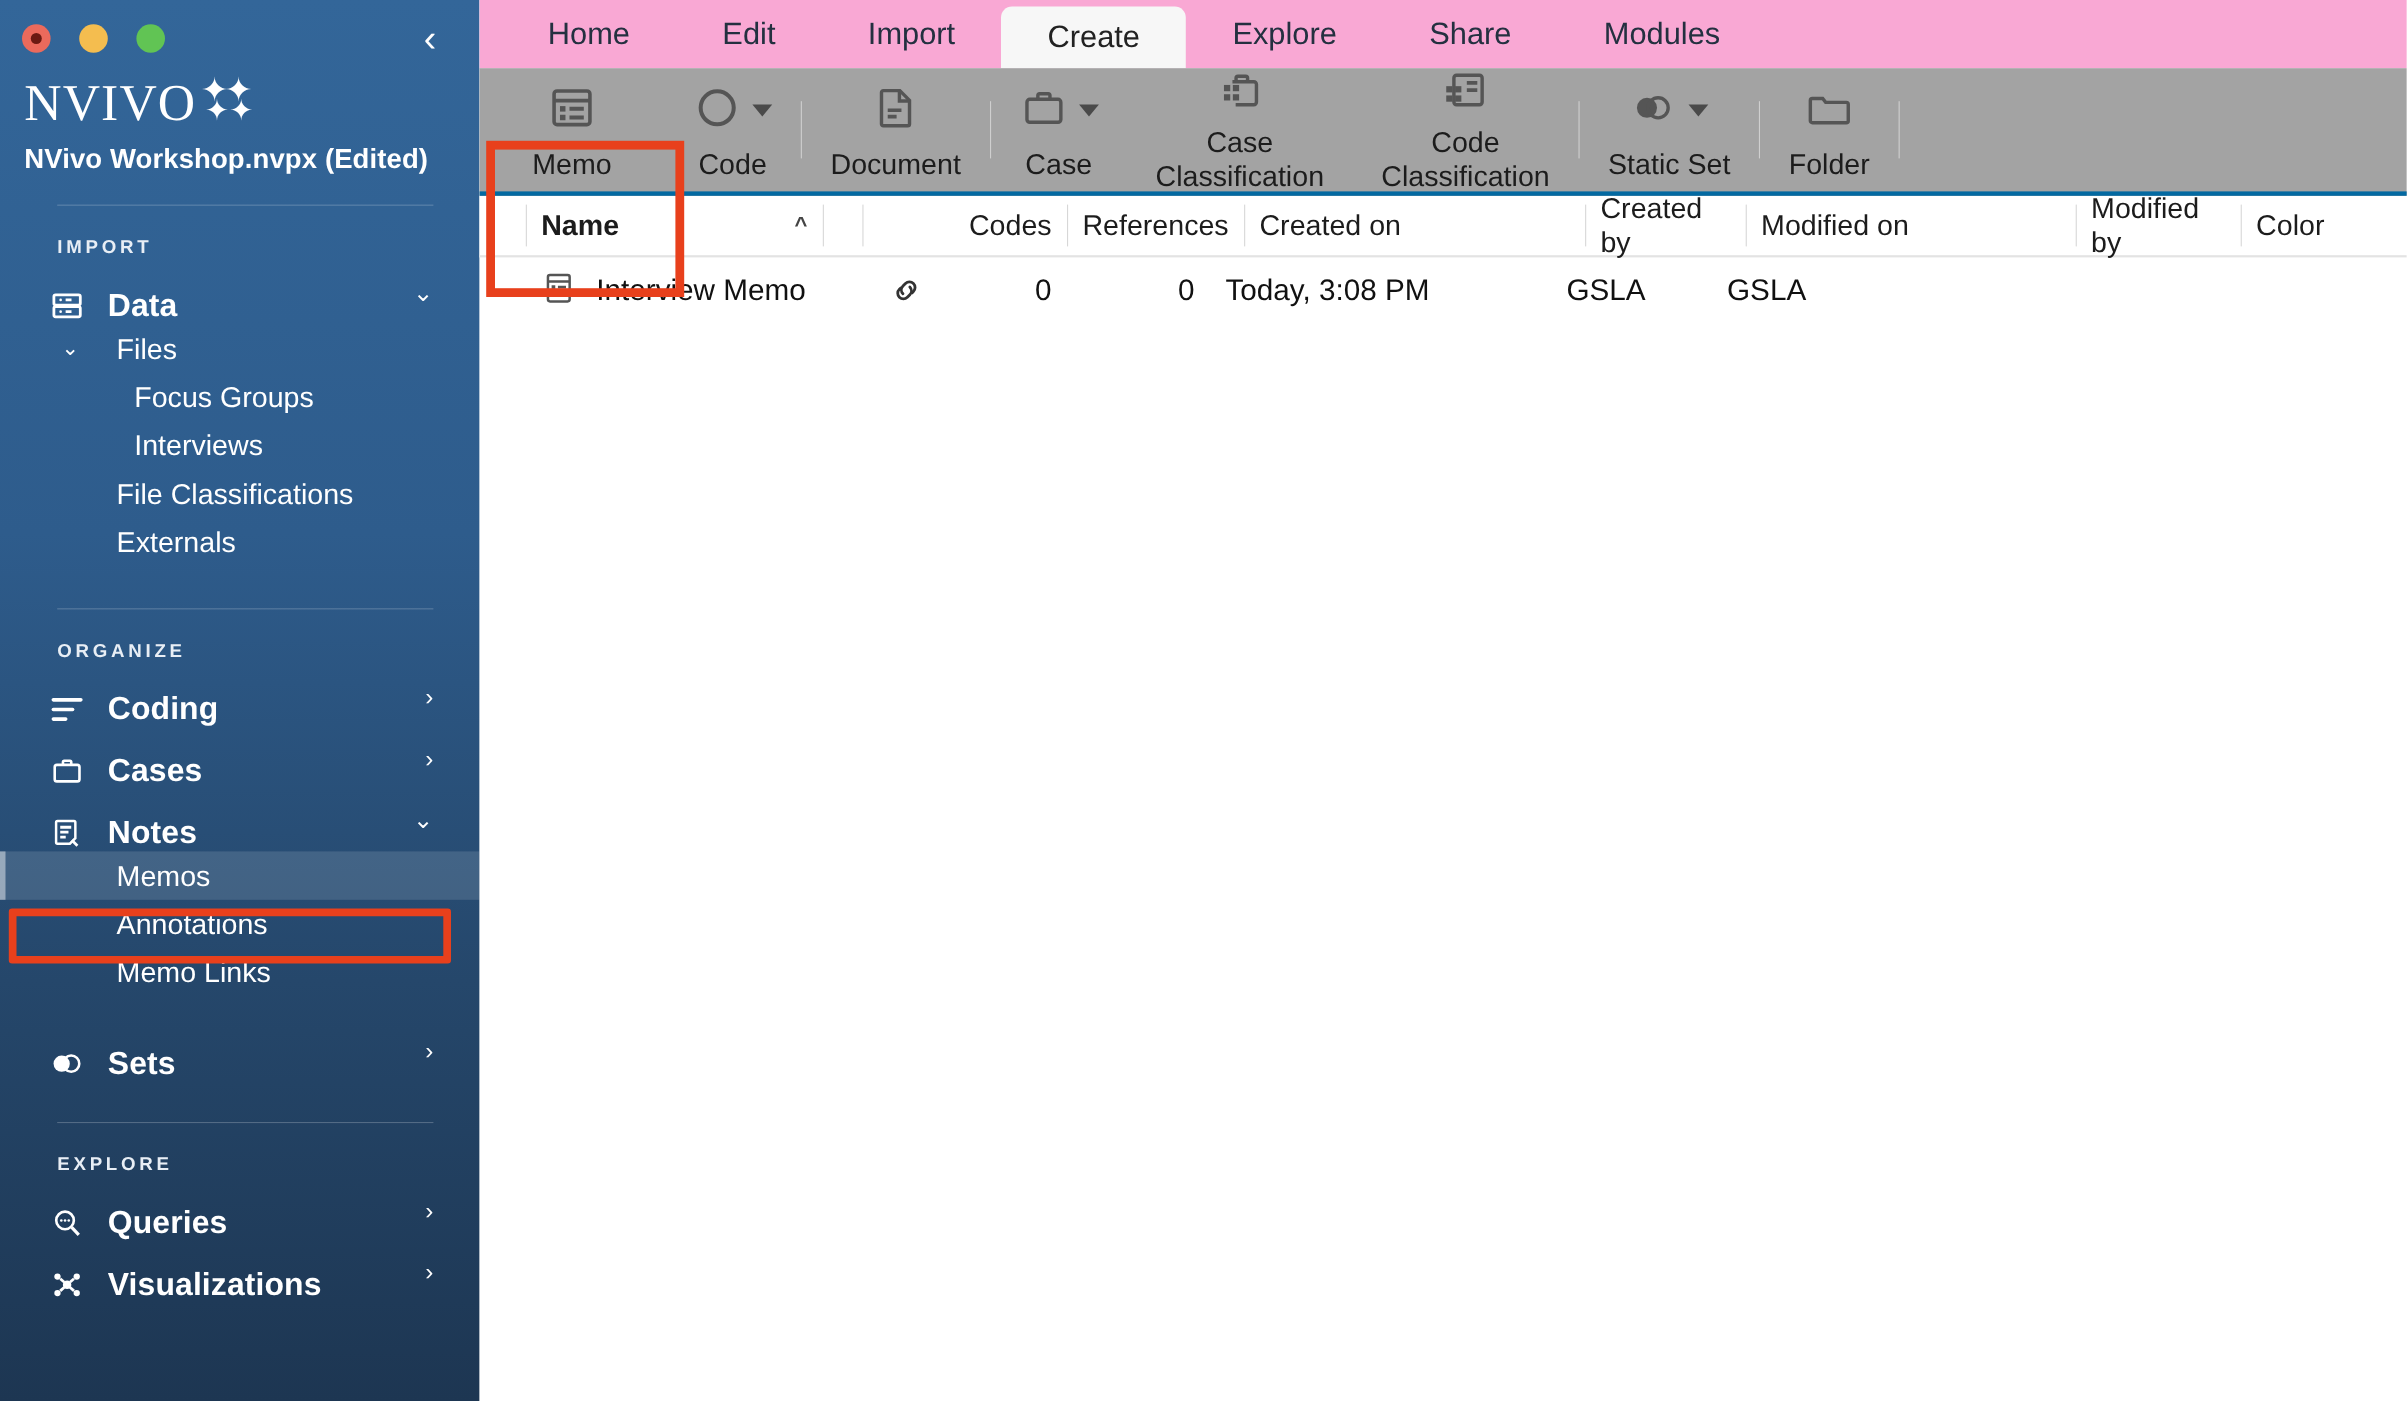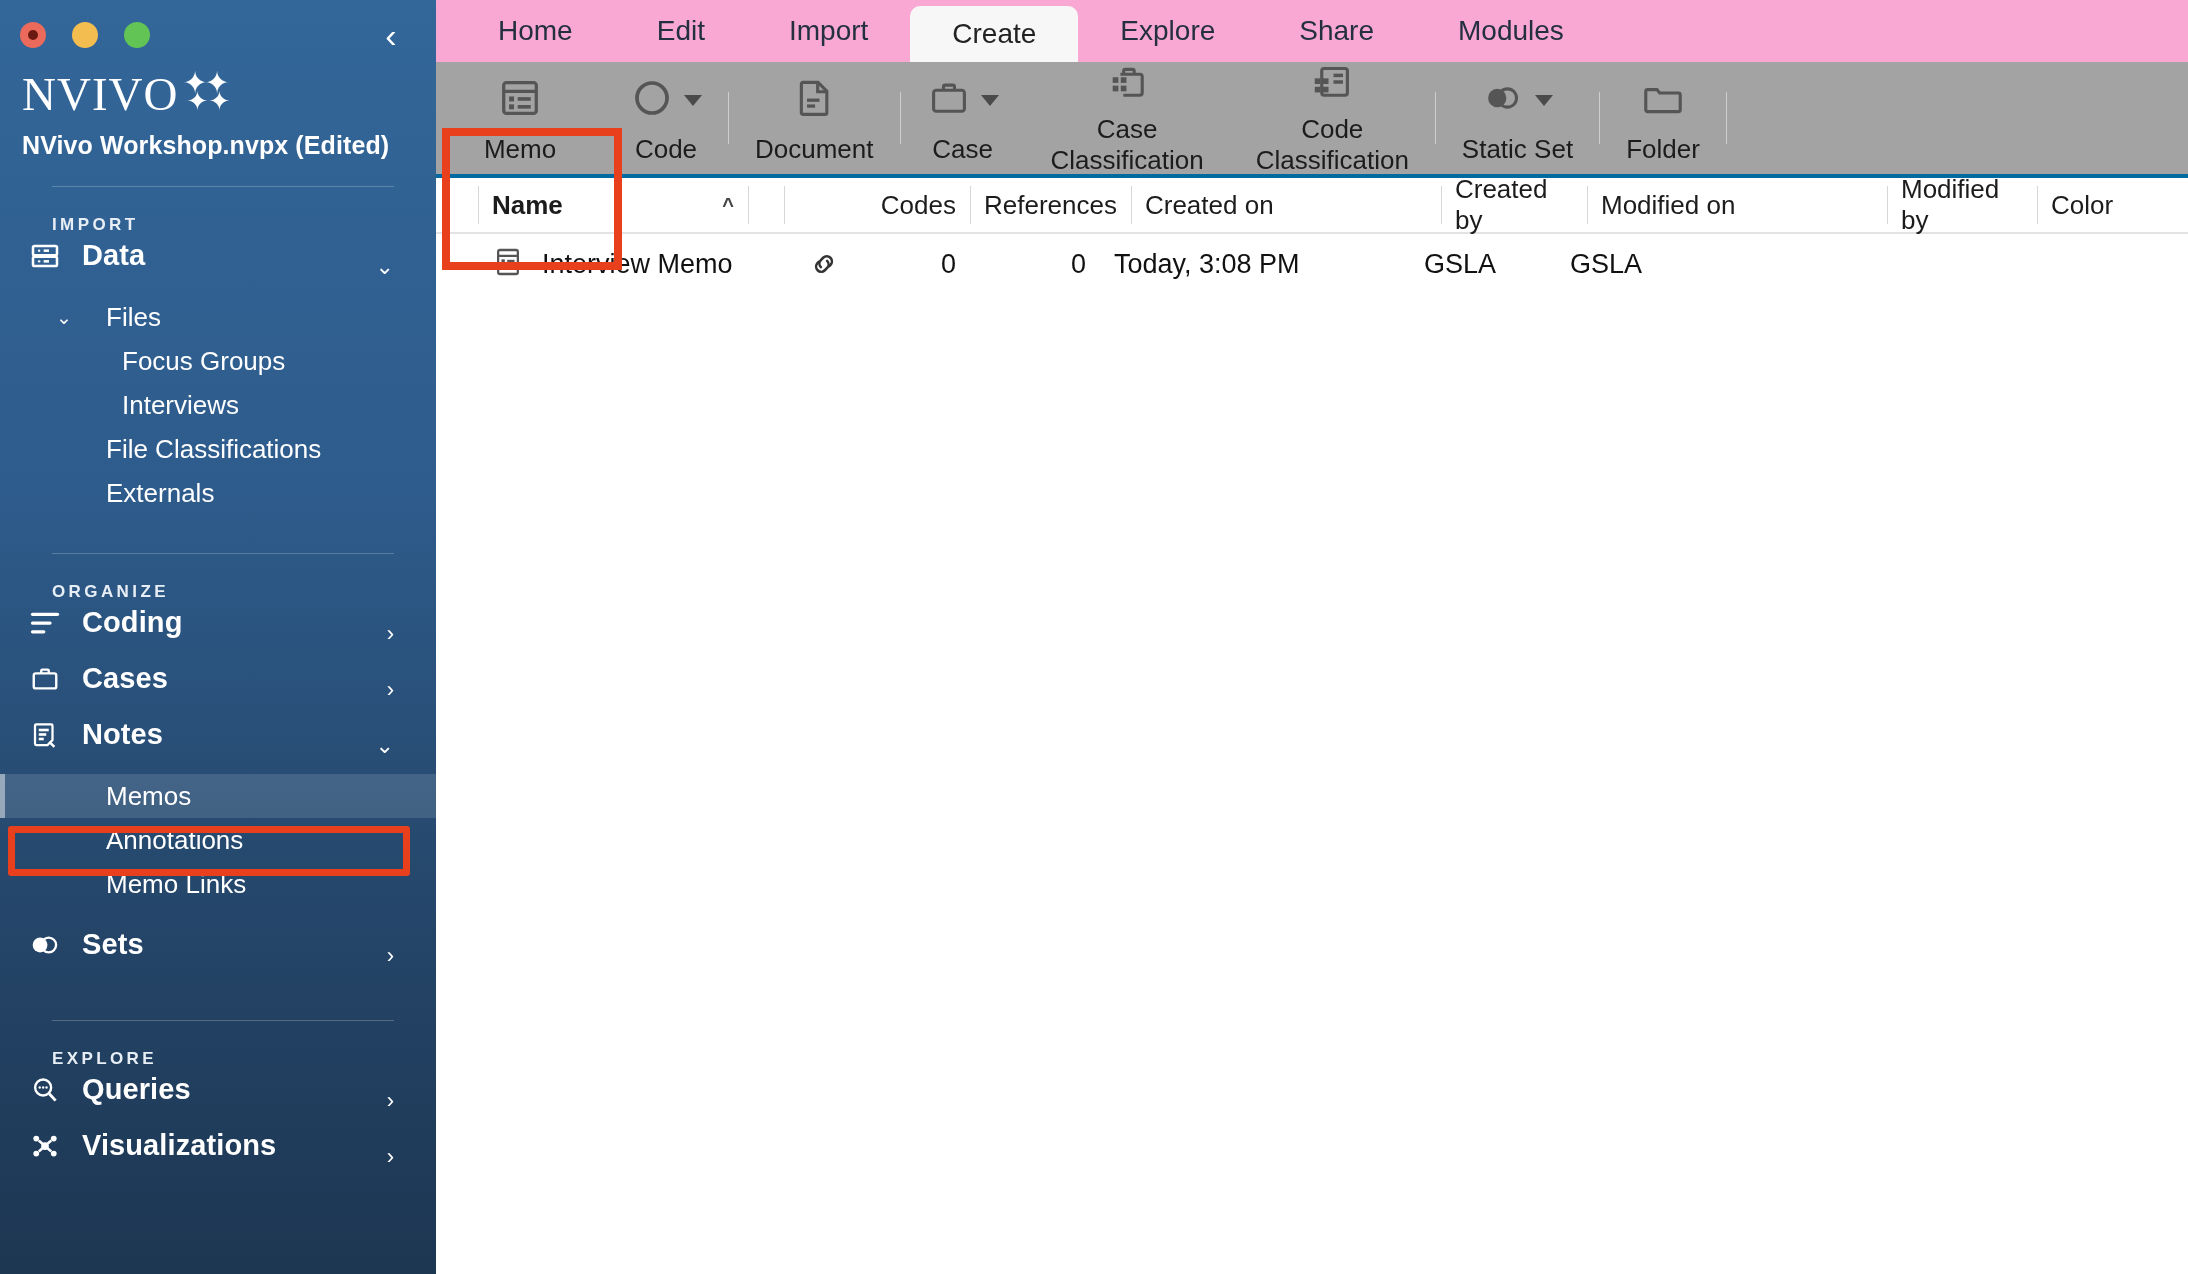--- a/index.html
+++ b/index.html
@@ -59,22 +59,22 @@
   }
 
   .divider { height: 1px; background: rgba(255,255,255,0.22); margin: 26px 42px 0 52px; }
 
   .section-label {
     font-size: 17px; font-weight: bold; letter-spacing: 3.4px;
     color: #e8eef5; padding: 28px 0 4px 52px; text-transform: uppercase;
   }
 
   .nav-row {
-    display: flex; align-items: flex-start; position: relative;
-    height: 56px; padding-left: 28px; cursor: pointer;
+    display: flex; align-items: flex-end; position: relative;
+    height: 56px; padding-left: 44px; cursor: pointer;
   }
   .nav-row .nico {
     width: 34px; height: 34px; margin-right: 20px;
     display: flex; align-items: center; justify-content: center; flex: 0 0 34px;
   }
   .nav-row .ntext { font-size: 29px; font-weight: bold; color: #ffffff; letter-spacing: .1px; }
   .nav-row .chev {
     position: absolute; right: 42px; top: 50%; transform: translateY(-50%);
     font-size: 22px; color: #ffffff; font-weight: 400;
   }

